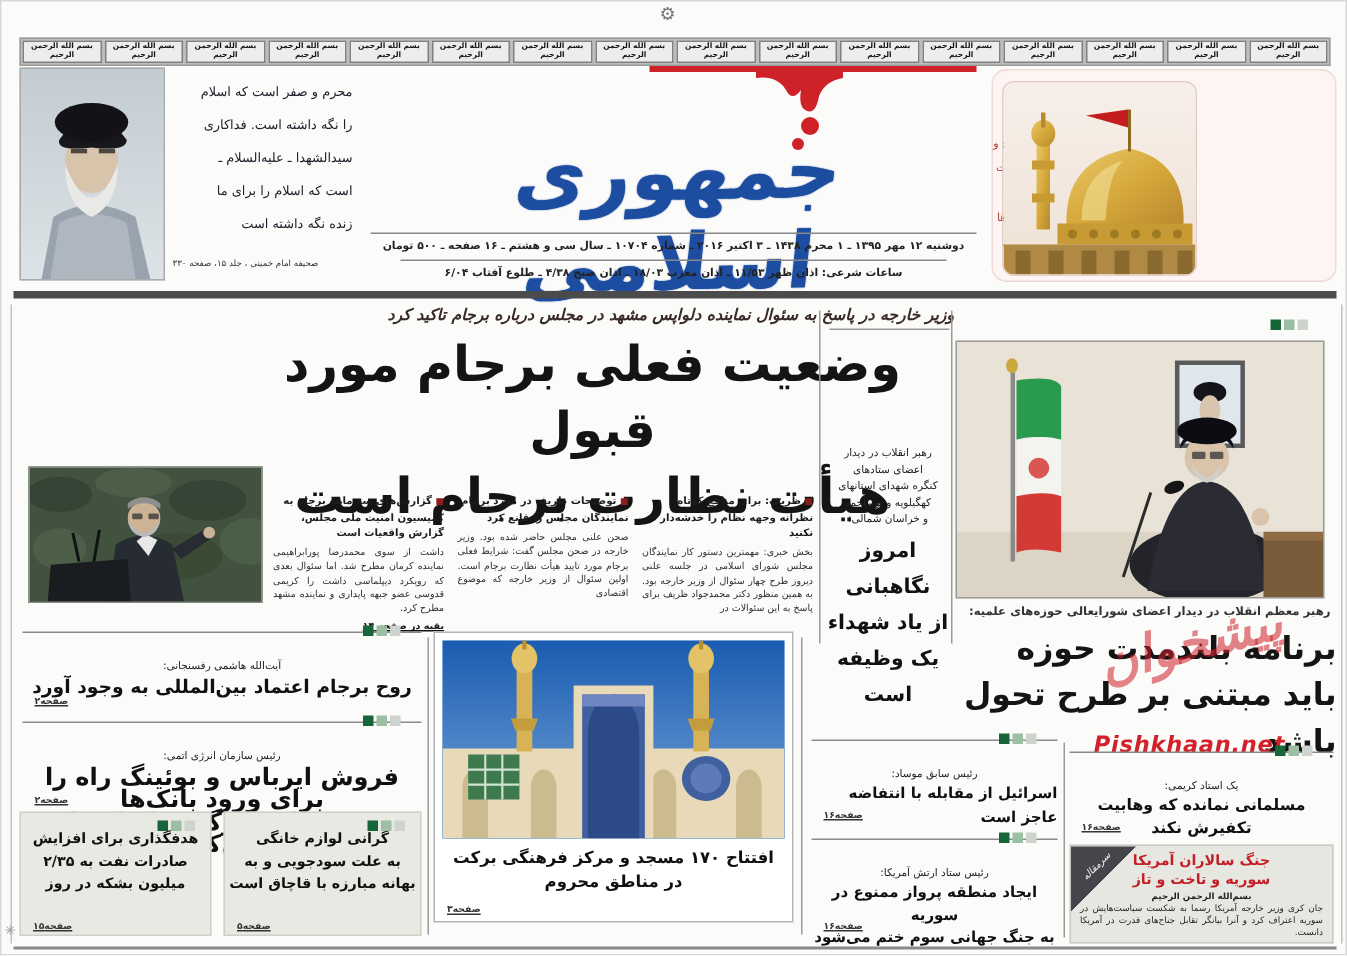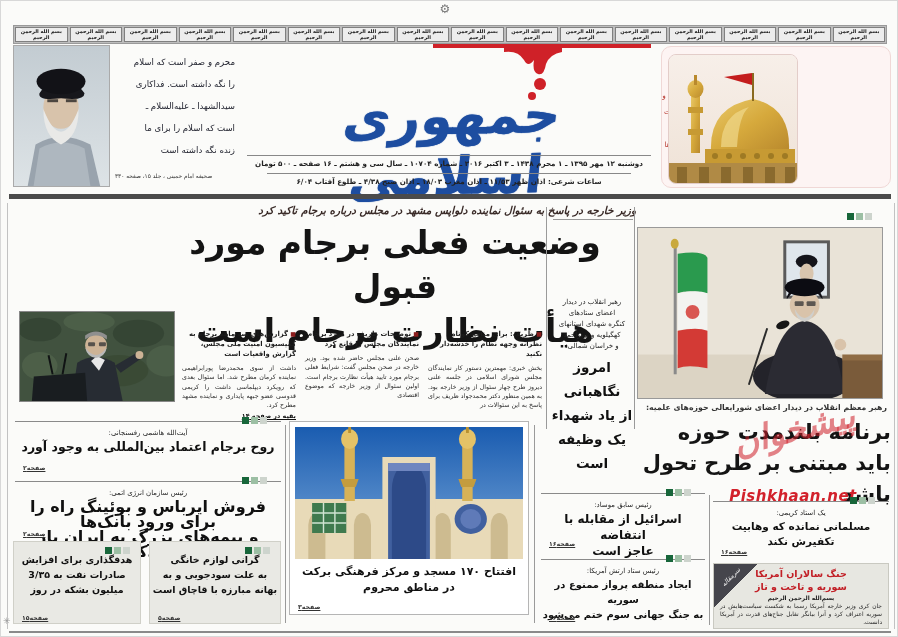--- a/index.html
+++ b/index.html
@@ -81,21 +81,21 @@
   .khamenei-photo{left:636px;top:226px;width:246px;height:172px;border:1px solid #999;overflow:hidden;background:#e8e2d6;}
   .leader-caption{left:640px;top:402px;width:246px;font-size:7.8px;font-weight:bold;color:#333;text-align:right;}
   .leader-headline{left:630px;top:416px;width:260px;font-size:21px;line-height:31px;font-weight:bold;
         color:var(--headline_black);text-align:right;letter-spacing:-0.5px;}
   .wm-fa{left:718px;top:408px;width:150px;font-size:34px;font-weight:bold;color:rgba(205,30,40,0.55);
         transform:rotate(-14deg);text-align:center;font-style:italic;pointer-events:none;}
   .wm-en{left:712px;top:486px;width:160px;font-size:15px;font-weight:bold;font-style:italic;
         color:var(--watermark_red);text-align:center;letter-spacing:0.5px;}
 
   
-  .brief{border-top:1.5px solid #8a8a8a;padding-top:7px;}
+  .brief{border-top:1.5px solid #8a8a8a;padding-top:18px;}
   .brief .sq3{top:-5px;right:14px;}
   .b-kicker{font-size:7px;color:#222;text-align:center;margin-bottom:2px;}
   .b-title{font-weight:bold;color:#101010;text-align:center;}
   .b-page{position:absolute;left:8px;bottom:2px;font-size:6.2px;font-weight:bold;color:#333;text-decoration:underline;}
 
   .box-rafsanjani{left:14px;top:420px;width:266px;height:52px;}
   .box-rafsanjani .b-title{font-size:12.5px;line-height:16px;}
   .box-atomic{left:14px;top:480px;width:266px;height:58px;}
   .box-atomic .b-title{font-size:16px;line-height:15px;}
 
@@ -105,21 +105,21 @@
   .card-oil{left:12px;top:540px;width:128px;height:83px;}
   .card-appl{left:148px;top:540px;width:132px;height:83px;}
 
   .mosque-card{left:288px;top:420px;width:240px;height:194px;background:#fff;border:1px solid #b5b5b5;}
   .mosque-photo{position:absolute;left:5px;top:5px;right:5px;height:132px;overflow:hidden;background:#1c63b8;}
   .mosque-caption{position:absolute;left:4px;right:4px;top:142px;font-size:11px;line-height:16px;font-weight:bold;
         color:#101010;text-align:center;}
   .mosque-page{position:absolute;left:8px;bottom:4px;font-size:6.2px;font-weight:bold;color:#333;text-decoration:underline;}
 
   .box-mossad{left:540px;top:492px;width:164px;height:56px;}
-  .box-mossad .b-title{font-size:12px;line-height:16px;}
+  .box-mossad .b-title{font-size:10px;line-height:16px;text-align:right;}
   .box-army{left:540px;top:558px;width:164px;height:64px;}
   .box-army .b-title{font-size:10px;line-height:15px;}
   .box-azhar{left:712px;top:500px;width:176px;height:56px;}
   .box-azhar .b-title{font-size:10.5px;line-height:15px;}
 
   
   .editorial{left:712px;top:562px;width:176px;height:66px;background:#e7e7e1;border:1px solid #c9c9c1;overflow:hidden;}
   .ribbon{position:absolute;top:0;left:0;width:44px;height:44px;
         background:linear-gradient(135deg,#45454c 49%,rgba(0,0,0,0) 49%);}
   .ribbon span{position:absolute;top:9px;left:-5px;width:44px;transform:rotate(-45deg);color:#f2f2f2;
@@ -379,21 +379,21 @@
     <div class="b-page">صفحه۲</div>
   </div>
 
   <div class="abs graycard card-oil">
     <div class="sq3">
         <i class="s1"></i>
         <i class="s2"></i>
         <i class="s3"></i>
       </div>
     <div class="b-title prewrap">هدفگذاری برای افزایش
-صادرات نفت به 3/۳۵
+صادرات نفت به ۲/۳۵
 میلیون بشکه در روز</div>
     <div class="b-page">صفحه۱۵</div>
   </div>
 
   <div class="abs graycard card-appl">
     <div class="sq3">
         <i class="s1"></i>
         <i class="s2"></i>
         <i class="s3"></i>
       </div>

